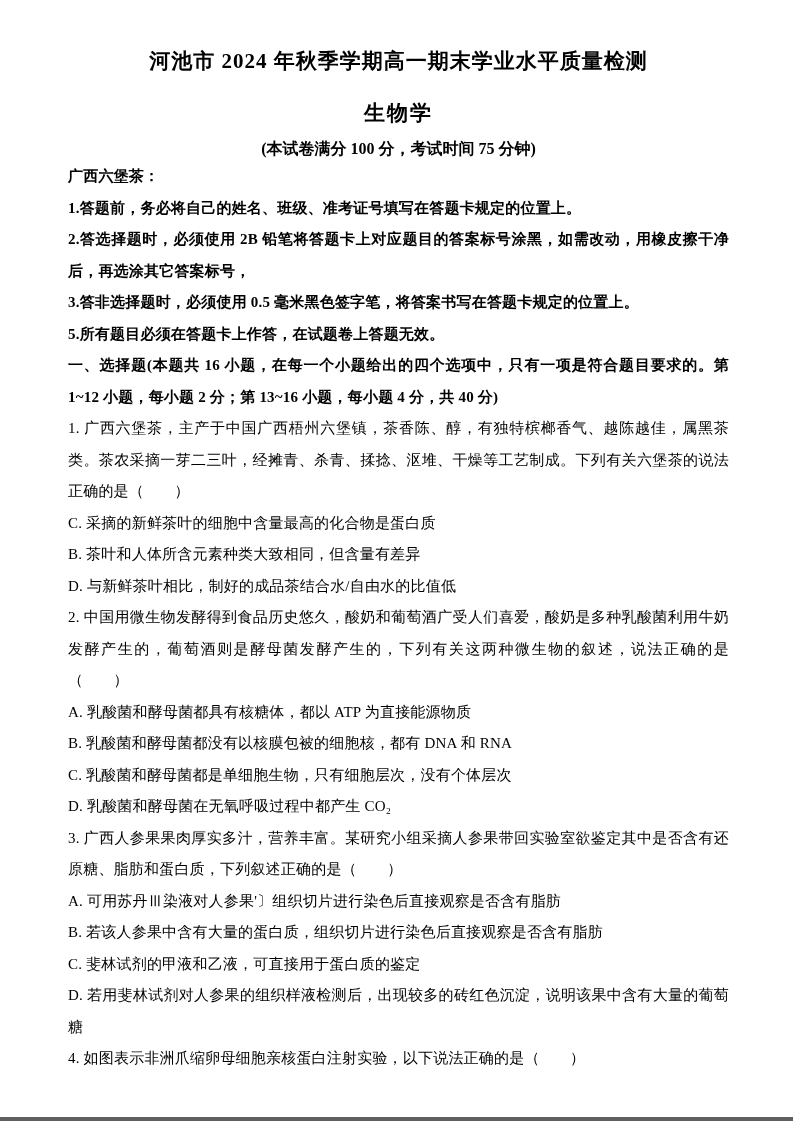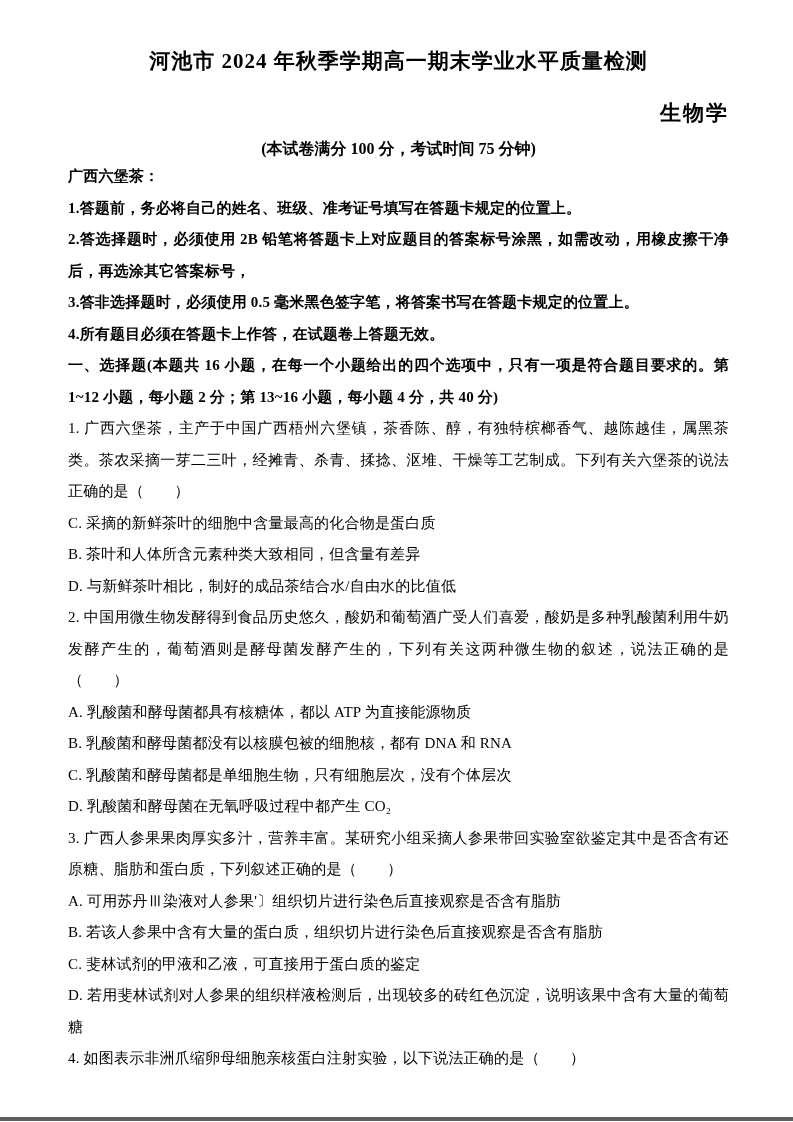--- a/index.html
+++ b/index.html
@@ -7,21 +7,21 @@
     width:793px;height:1122px;position:relative;overflow:hidden;
     background:#ffffff;color:#000000;
     font-family:"Liberation Serif", serif;
   }
   .content{padding:48px 64px 0 68px;font-family:Liberation Serif, serif;}
   .exam-title{
     margin:0;text-align:center;font-size:21px;line-height:26px;
     font-weight:bold;letter-spacing:1px;
   }
   .subject-title{
-    margin:26px 0 0;text-align:right;font-size:21px;line-height:26px;
+    margin:26px 0 0;text-align:center;font-size:21px;line-height:26px;
     font-weight:bold;letter-spacing:2px;
   }
   .exam-info{
     margin-top:13px;text-align:center;font-size:16px;line-height:20px;
     font-weight:bold;
   }
   .doc-body{
     margin-top:2px;font-size:15px;line-height:31.5px;
     text-align:justify;letter-spacing:0.2px;
   }
@@ -40,21 +40,21 @@
 
     <h1 class="exam-title">河池市 2024 年秋季学期高一期末学业水平质量检测</h1>
     <h2 class="subject-title">生物学</h2>
     <div class="exam-info">(本试卷满分 100 分，考试时间 75 分钟)</div>
 
     <div class="doc-body">
       <p class="bold">广西六堡茶：</p>
       <p class="bold">1.答题前，务必将自己的姓名、班级、准考证号填写在答题卡规定的位置上。</p>
       <p class="bold">2.答选择题时，必须使用 2B 铅笔将答题卡上对应题目的答案标号涂黑，如需改动，用橡皮擦干净后，再选涂其它答案标号，</p>
       <p class="bold">3.答非选择题时，必须使用 0.5 毫米黑色签字笔，将答案书写在答题卡规定的位置上。</p>
-      <p class="bold">4.所有题目必须在答题卡上作答，在试题卷上答题无效。</p>
+      <p class="bold">5.所有题目必须在答题卡上作答，在试题卷上答题无效。</p>
 
       <p class="bold">一、选择题(本题共 16 小题，在每一个小题给出的四个选项中，只有一项是符合题目要求的。第 1~12 小题，每小题 2 分；第 13~16 小题，每小题 4 分，共 40 分)</p>
 
       <p>1. 广西六堡茶，主产于中国广西梧州六堡镇，茶香陈、醇，有独特槟榔香气、越陈越佳，属黑茶类。茶农采摘一芽二三叶，经摊青、杀青、揉捻、沤堆、干燥等工艺制成。下列有关六堡茶的说法正确的是（　　）</p>
       <p>C. 采摘的新鲜茶叶的细胞中含量最高的化合物是蛋白质</p>
       <p>B. 茶叶和人体所含元素种类大致相同，但含量有差异</p>
       <p>D. 与新鲜茶叶相比，制好的成品茶结合水/自由水的比值低</p>
 
       <p>2. 中国用微生物发酵得到食品历史悠久，酸奶和葡萄酒广受人们喜爱，酸奶是多种乳酸菌利用牛奶发酵产生的，葡萄酒则是酵母菌发酵产生的，下列有关这两种微生物的叙述，说法正确的是（　　）</p>
       <p>A. 乳酸菌和酵母菌都具有核糖体，都以 ATP 为直接能源物质</p>

